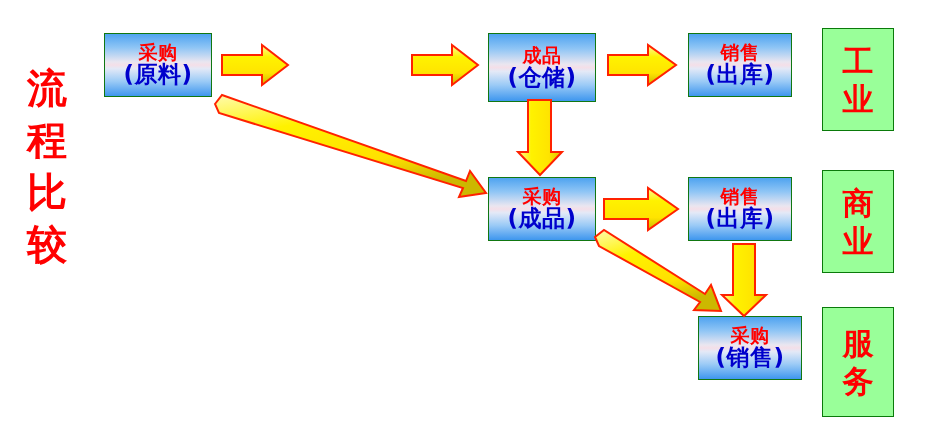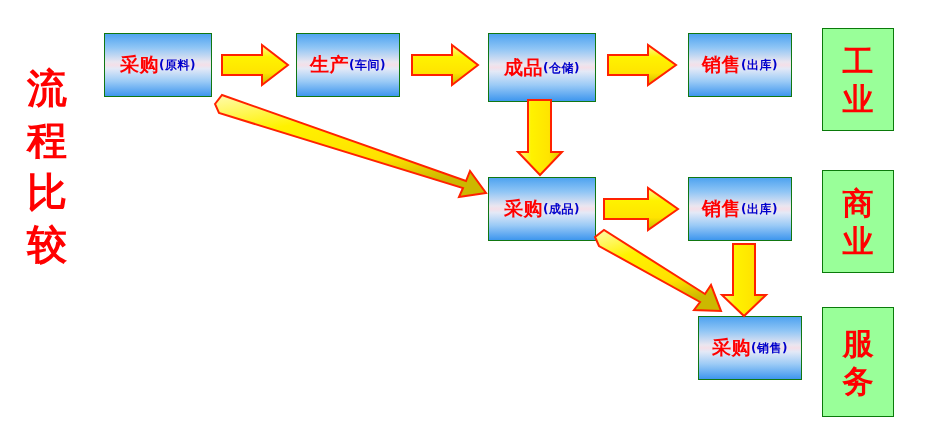--- a/index.html
+++ b/index.html
@@ -42,37 +42,37 @@
     border: 1px solid #117711;
     background: linear-gradient(to bottom,
         #4FA3F0 0%,
         #8FC5F5 22%,
         #EAE6F0 45%,
         #F4DFE8 50%,
         #E3E9F7 56%,
         #9CCBF6 76%,
         #3E96EE 100%);
     display: flex;
-    flex-direction: row;
+    flex-direction: column;
     align-items: center;
     justify-content: center;
     line-height: 1.02;
     text-align: center;
     box-shadow: 0 0 0 0 rgba(0,0,0,0);
   }
   .pbox .l1 {
     color: #FF0000;
     font-weight: bold;
     font-size: 19px;
     letter-spacing: 0.5px;
   }
   .pbox .l2 {
     color: #0000CC;
     font-weight: bold;
-    font-size: 12px;
+    font-size: 23px;
     letter-spacing: 0.5px;
     margin-top: 1px;
   }
 
   
   .cbox {
     position: absolute;
     box-sizing: border-box;
     border: 1px solid #0A7A0A;
     background: #99FF99;
@@ -109,24 +109,20 @@
   <div class="title-vertical">流
 程
 比
 较</div>
 
   <div class="pbox" style="left:104px; top:33px; width:108px; height:64px;">
     <div class="l1">采购</div>
     <div class="l2">(原料)</div>
   </div>
 
-  <div class="pbox" style="left:296px; top:33px; width:104px; height:64px;">
-    <div class="l1">生产</div>
-    <div class="l2">(车间)</div>
-  </div>
 
   <div class="pbox" style="left:488px; top:33px; width:108px; height:69px;">
     <div class="l1">成品</div>
     <div class="l2">(仓储)</div>
   </div>
 
   <div class="pbox" style="left:688px; top:33px; width:104px; height:64px;">
     <div class="l1">销售</div>
     <div class="l2">(出库)</div>
   </div>

